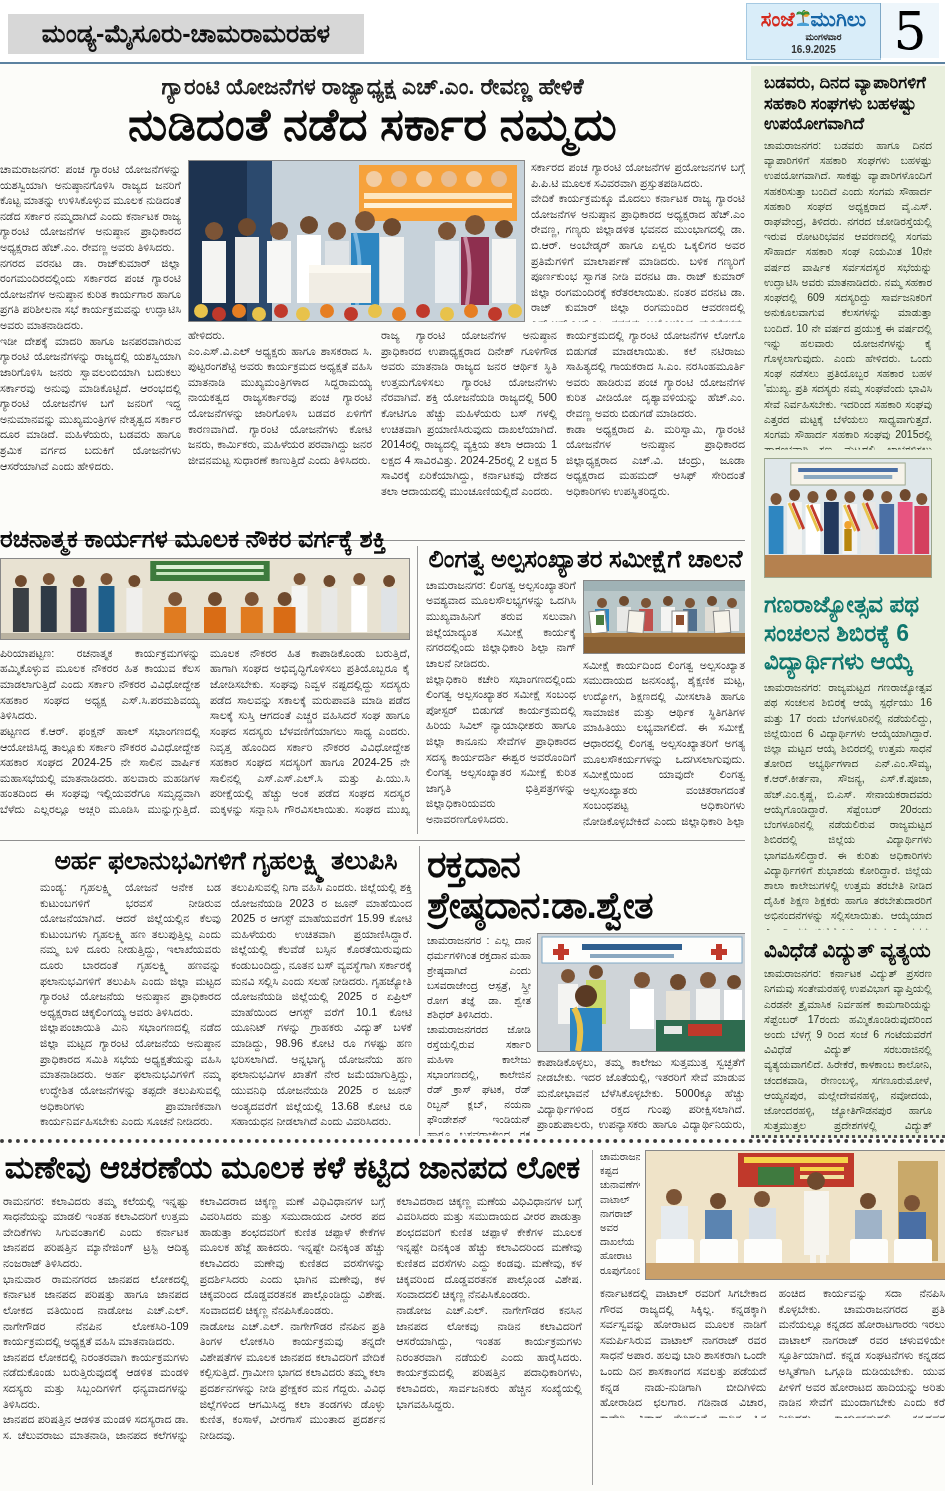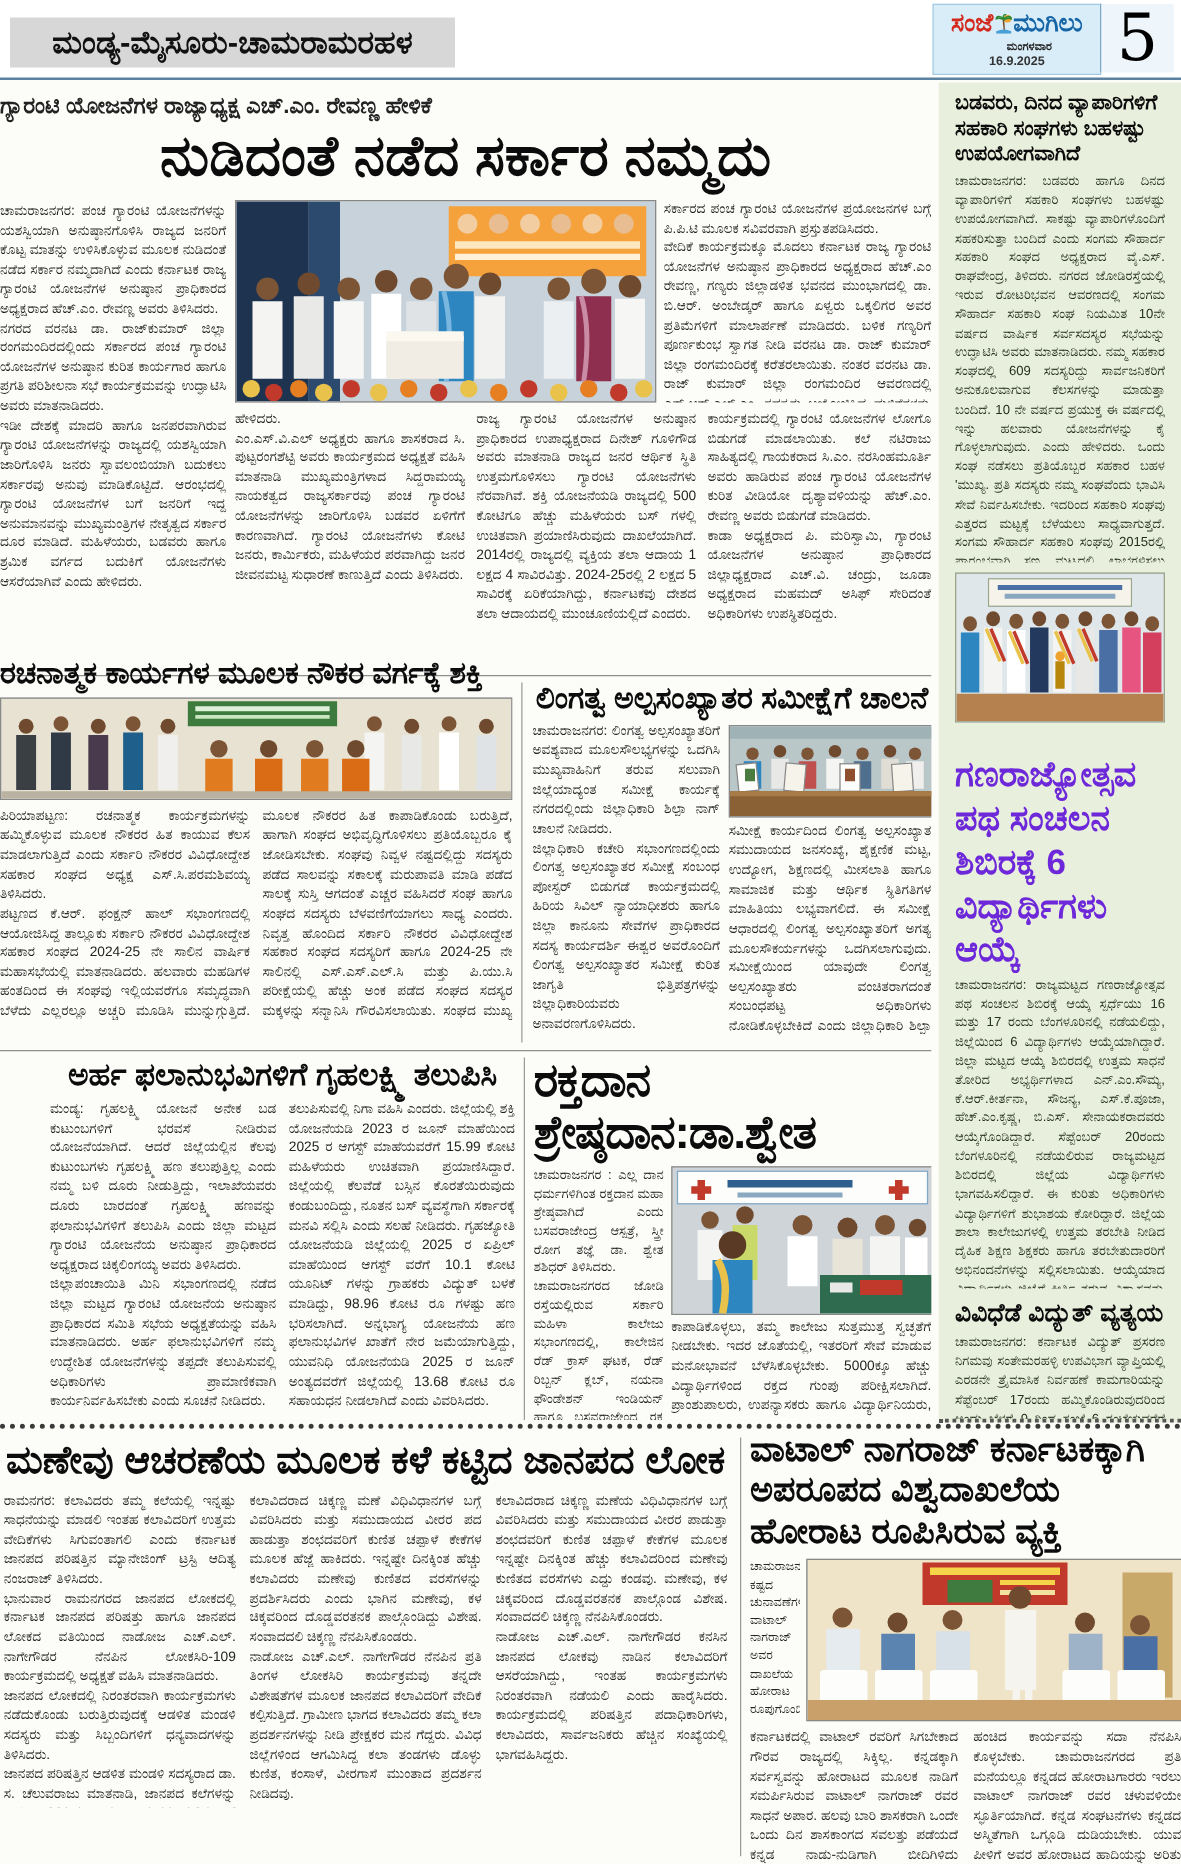--- a/index.html
+++ b/index.html
@@ -8,42 +8,42 @@
     background:#fcfcf9;color:#1b1b1b;
     font-family:"Liberation Sans",sans-serif;
   }
   .abs{position:absolute;}
   
   #header{left:0;top:0;width:945px;height:62px;border-bottom:2px solid #5c82a0;background:#fff;}
   #region-box{left:8px;top:14px;width:356px;height:40px;background:#d7d7d7;
     display:flex;align-items:center;justify-content:center;font-size:25px;font-weight:bold;color:#111;}
   #masthead-box{left:746px;top:3px;width:133px;height:55px;background:#d9edf9;border:1px solid #a5c9e2;
     display:flex;flex-direction:column;align-items:center;justify-content:center;}
-  #paper-logo{font-size:20px;font-weight:bold;line-height:1;display:flex;align-items:center;gap:1px;}
+  #paper-logo{font-size:20px;font-weight:bold;line-height:1;display:flex;align-items:flex-start;gap:1px;}
   #paper-first{color:#d42a1e;}
   #paper-second{color:#1565a7;}
   #weekday{font-size:9px;font-weight:bold;color:#222;margin-top:3px;padding-left:20px;}
   #pubdate{font-size:10px;font-weight:bold;color:#333;margin-top:1px;}
   #pagenum-box{left:880px;top:3px;width:58px;height:55px;border-left:1px solid #7fa8c6;
     display:flex;align-items:center;justify-content:center;background:#eef6fb;}
   #page-number{font-family:"DejaVu Serif",serif;font-size:52px;color:#000;line-height:1;}
   
-  .kicker{font-size:18px;font-weight:bold;color:#222;}
+  .kicker{font-size:22px;font-weight:bold;color:#222;text-align:center;}
   .headline{font-weight:bold;color:#0c0c0c;line-height:1.12;}
   .bodytext{font-size:11px;line-height:1.42;text-align:justify;white-space:pre-line;overflow:hidden;color:#222;}
   .vrule{border-left:1px solid #9b9b9b;}
   .hrule{border-top:1px solid #8f8f8f;}
   .photo{overflow:hidden;background:#ccc;}
   .photo svg{display:block;width:100%;height:100%;}
   
   #sidebar{left:751px;top:66px;width:194px;height:1072px;background:#e9efdd;
     border-bottom:3px dotted #555;padding:0;box-sizing:border-box;overflow:hidden;}
   #sidebar .inner{padding:6px 13px;}
   .sb-h1{font-size:16.5px;font-weight:bold;line-height:1.25;color:#0b0b0b;}
-  .sb-h2{font-size:28px;font-weight:bold;line-height:1.25;color:#6d28d9;margin-top:24px;}
+  .sb-h2{font-size:23px;font-weight:bold;line-height:1.25;color:#0f766e;margin-top:12px;}
   .sb-h3{font-size:20px;font-weight:bold;line-height:1.2;color:#0b0b0b;margin-top:8px;}
   .sb-body{font-size:10.5px;line-height:1.45;text-align:justify;white-space:pre-line;color:#24301f;margin-top:4px;overflow:hidden;}
   #sb-photo{margin-top:8px;height:118px;border:1px solid #9aa58c;}
   
   #main-art{left:0;top:66px;width:745px;height:472px;}
   #main-kicker{left:0;top:8px;width:745px;}
   #main-headline{left:0;top:34px;width:745px;font-size:45px;text-align:center;}
   #m-col1{left:0;top:96px;width:181px;height:372px;}
   #m-photo{left:188px;top:94px;width:335px;height:160px;border:1px solid #888;}
   #m-col4{left:531px;top:94px;width:214px;height:162px;}
@@ -407,21 +407,20 @@
 ಜಾನಪದ ಲೋಕದಲ್ಲಿ ನಿರಂತರವಾಗಿ ಕಾರ್ಯಕ್ರಮಗಳು ನಡೆದುಕೊಂಡು ಬರುತ್ತಿರುವುದಕ್ಕೆ ಆಡಳಿತ ಮಂಡಳಿ ಸದಸ್ಯರು ಮತ್ತು ಸಿಬ್ಬಂದಿಗಳಿಗೆ ಧನ್ಯವಾದಗಳನ್ನು ತಿಳಿಸಿದರು.
 ಜಾನಪದ ಪರಿಷತ್ತಿನ ಆಡಳಿತ ಮಂಡಳಿ ಸದಸ್ಯರಾದ ಡಾ. ಸ. ಚೆಲುವರಾಜು ಮಾತನಾಡಿ, ಜಾನಪದ ಕಲೆಗಳನ್ನು ಉಳಿಸಿ ಬೆಳೆಸುವ ಕಾರ್ಯ ನಿರಂತರ ನಡೆಯುತ್ತಿದೆ ಎಂದರು. ಕಲಾ ತಂಡಗಳು, ವಿದ್ಯಾರ್ಥಿಗಳಿಗೂ ಬೆಂಬಲ ನೀಡಲಾಗುತ್ತಿದೆ. ನಾಡಿನ ಸಂಸ್ಕೃತಿಯ ಬಿಂಬ ಜಾನಪದ ಕಲೆ ಎಂದು ಹೇಳಿದರು.</div>
     <div class="bodytext">ಕಲಾವಿದರಾದ ಚಿಕ್ಕಣ್ಣ ಮಣೆ ವಿಧಿವಿಧಾನಗಳ ಬಗ್ಗೆ ವಿವರಿಸಿದರು ಮತ್ತು ಸಮುದಾಯದ ವೀರರ ಪದ ಹಾಡುತ್ತಾ ಶಂಛದವರಿಗೆ ಕುಣಿತ ಚಪ್ಪಾಳೆ ಕೇಕೆಗಳ ಮೂಲಕ ಹೆಜ್ಜೆ ಹಾಕಿದರು. ಇನ್ನಷ್ಟೇ ದಿನಕ್ಕಿಂತ ಹೆಚ್ಚು ಕಲಾವಿದರು ಮಣೇವು ಕುಣಿತದ ವರಸೆಗಳನ್ನು ಪ್ರದರ್ಶಿಸಿದರು ಎಂದು ಭಾಗಿನ ಮಣೇವು, ಕಳ ಚಿಕ್ಕವರಿಂದ ದೊಡ್ಡವರತನಕ ಪಾಲ್ಗೊಂಡಿದ್ದು ವಿಶೇಷ. ಸಂವಾದದಲಿ ಚಿಕ್ಕಣ್ಣ ನೆನಪಿಸಿಕೊಂಡರು.
 ನಾಡೋಜ ಎಚ್.ಎಲ್. ನಾಗೇಗೌಡರ ನೆನಪಿನ ಪ್ರತಿ ತಿಂಗಳ ಲೋಕಸಿರಿ ಕಾರ್ಯಕ್ರಮವು ತನ್ನದೇ ವಿಶೇಷತೆಗಳ ಮೂಲಕ ಜಾನಪದ ಕಲಾವಿದರಿಗೆ ವೇದಿಕೆ ಕಲ್ಪಿಸುತ್ತಿದೆ. ಗ್ರಾಮೀಣ ಭಾಗದ ಕಲಾವಿದರು ತಮ್ಮ ಕಲಾ ಪ್ರದರ್ಶನಗಳನ್ನು ನೀಡಿ ಪ್ರೇಕ್ಷಕರ ಮನ ಗೆದ್ದರು. ವಿವಿಧ ಜಿಲ್ಲೆಗಳಿಂದ ಆಗಮಿಸಿದ್ದ ಕಲಾ ತಂಡಗಳು ಡೊಳ್ಳು ಕುಣಿತ, ಕಂಸಾಳೆ, ವೀರಗಾಸೆ ಮುಂತಾದ ಪ್ರದರ್ಶನ ನೀಡಿದವು.</div>
     <div class="bodytext">ಕಲಾವಿದರಾದ ಚಿಕ್ಕಣ್ಣ ಮಣೆಯ ವಿಧಿವಿಧಾನಗಳ ಬಗ್ಗೆ ವಿವರಿಸಿದರು ಮತ್ತು ಸಮುದಾಯದ ವೀರರ ಪಾಡುತ್ತಾ ಶಂಛದವರಿಗೆ ಕುಣಿತ ಚಪ್ಪಾಳೆ ಕೇಕೆಗಳ ಮೂಲಕ ಇನ್ನಷ್ಟೇ ದಿನಕ್ಕಿಂತ ಹೆಚ್ಚು ಕಲಾವಿದರಿಂದ ಮಣೇವು ಕುಣಿತದ ವರಸೆಗಳು ಎದ್ದು ಕಂಡವು. ಮಣೇವು, ಕಳ ಚಿಕ್ಕವರಿಂದ ದೊಡ್ಡವರತನಕ ಪಾಲ್ಗೊಂಡ ವಿಶೇಷ. ಸಂವಾದದಲಿ ಚಿಕ್ಕಣ್ಣ ನೆನಪಿಸಿಕೊಂಡರು.
 ನಾಡೋಜ ಎಚ್.ಎಲ್. ನಾಗೇಗೌಡರ ಕನಸಿನ ಜಾನಪದ ಲೋಕವು ನಾಡಿನ ಕಲಾವಿದರಿಗೆ ಆಸರೆಯಾಗಿದ್ದು, ಇಂತಹ ಕಾರ್ಯಕ್ರಮಗಳು ನಿರಂತರವಾಗಿ ನಡೆಯಲಿ ಎಂದು ಹಾರೈಸಿದರು. ಕಾರ್ಯಕ್ರಮದಲ್ಲಿ ಪರಿಷತ್ತಿನ ಪದಾಧಿಕಾರಿಗಳು, ಕಲಾವಿದರು, ಸಾರ್ವಜನಿಕರು ಹೆಚ್ಚಿನ ಸಂಖ್ಯೆಯಲ್ಲಿ ಭಾಗವಹಿಸಿದ್ದರು.</div>
   </div>
 </div>
 
 <div id="art-vatal" class="abs">
-  <div id="vt-headline" class="headline">ವಾಟಾಲ್ ನಾಗರಾಜ್ ಕರ್ನಾಟಕಕ್ಕಾಗಿ ಅಪರೂಪದ ವಿಶ್ವದಾಖಲೆಯ ಹೋರಾಟ ರೂಪಿಸಿರುವ ವ್ಯಕ್ತಿ</div>
   <div id="vt-row">
     <div id="vt-narrow" class="abs bodytext">ಚಾಮರಾಜನಗರ: ಕಷ್ಟದ ಚುನಾವಣೆಗಳಲ್ಲಿ ವಾಟಾಲ್ ನಾಗರಾಜ್ ಅವರ ದಾಖಲೆಯ ಹೋರಾಟ ರೂಪುಗೊಂಡಿದ್ದು, ಕನ್ನಡ ನಾಡಿಗೆ ಅವರ ಸೇವೆ ಸ್ಮರಣೀಯ.</div>
     <div id="vt-photo" class="abs photo">
       <svg viewBox="0 0 300 128" preserveAspectRatio="none">
         <rect width="300" height="128" fill="#efe3c8"></rect>
         <rect x="252" y="10" width="40" height="100" fill="#c9a96a"></rect>
         <rect x="92" y="2" width="116" height="34" fill="#c0392b"></rect>
         <rect x="98" y="6" width="104" height="6" fill="#f6d44a"></rect>
         <rect x="112" y="16" width="36" height="18" fill="#3f7a3f"></rect>
         <rect x="154" y="16" width="44" height="4" fill="#f6d44a"></rect>

